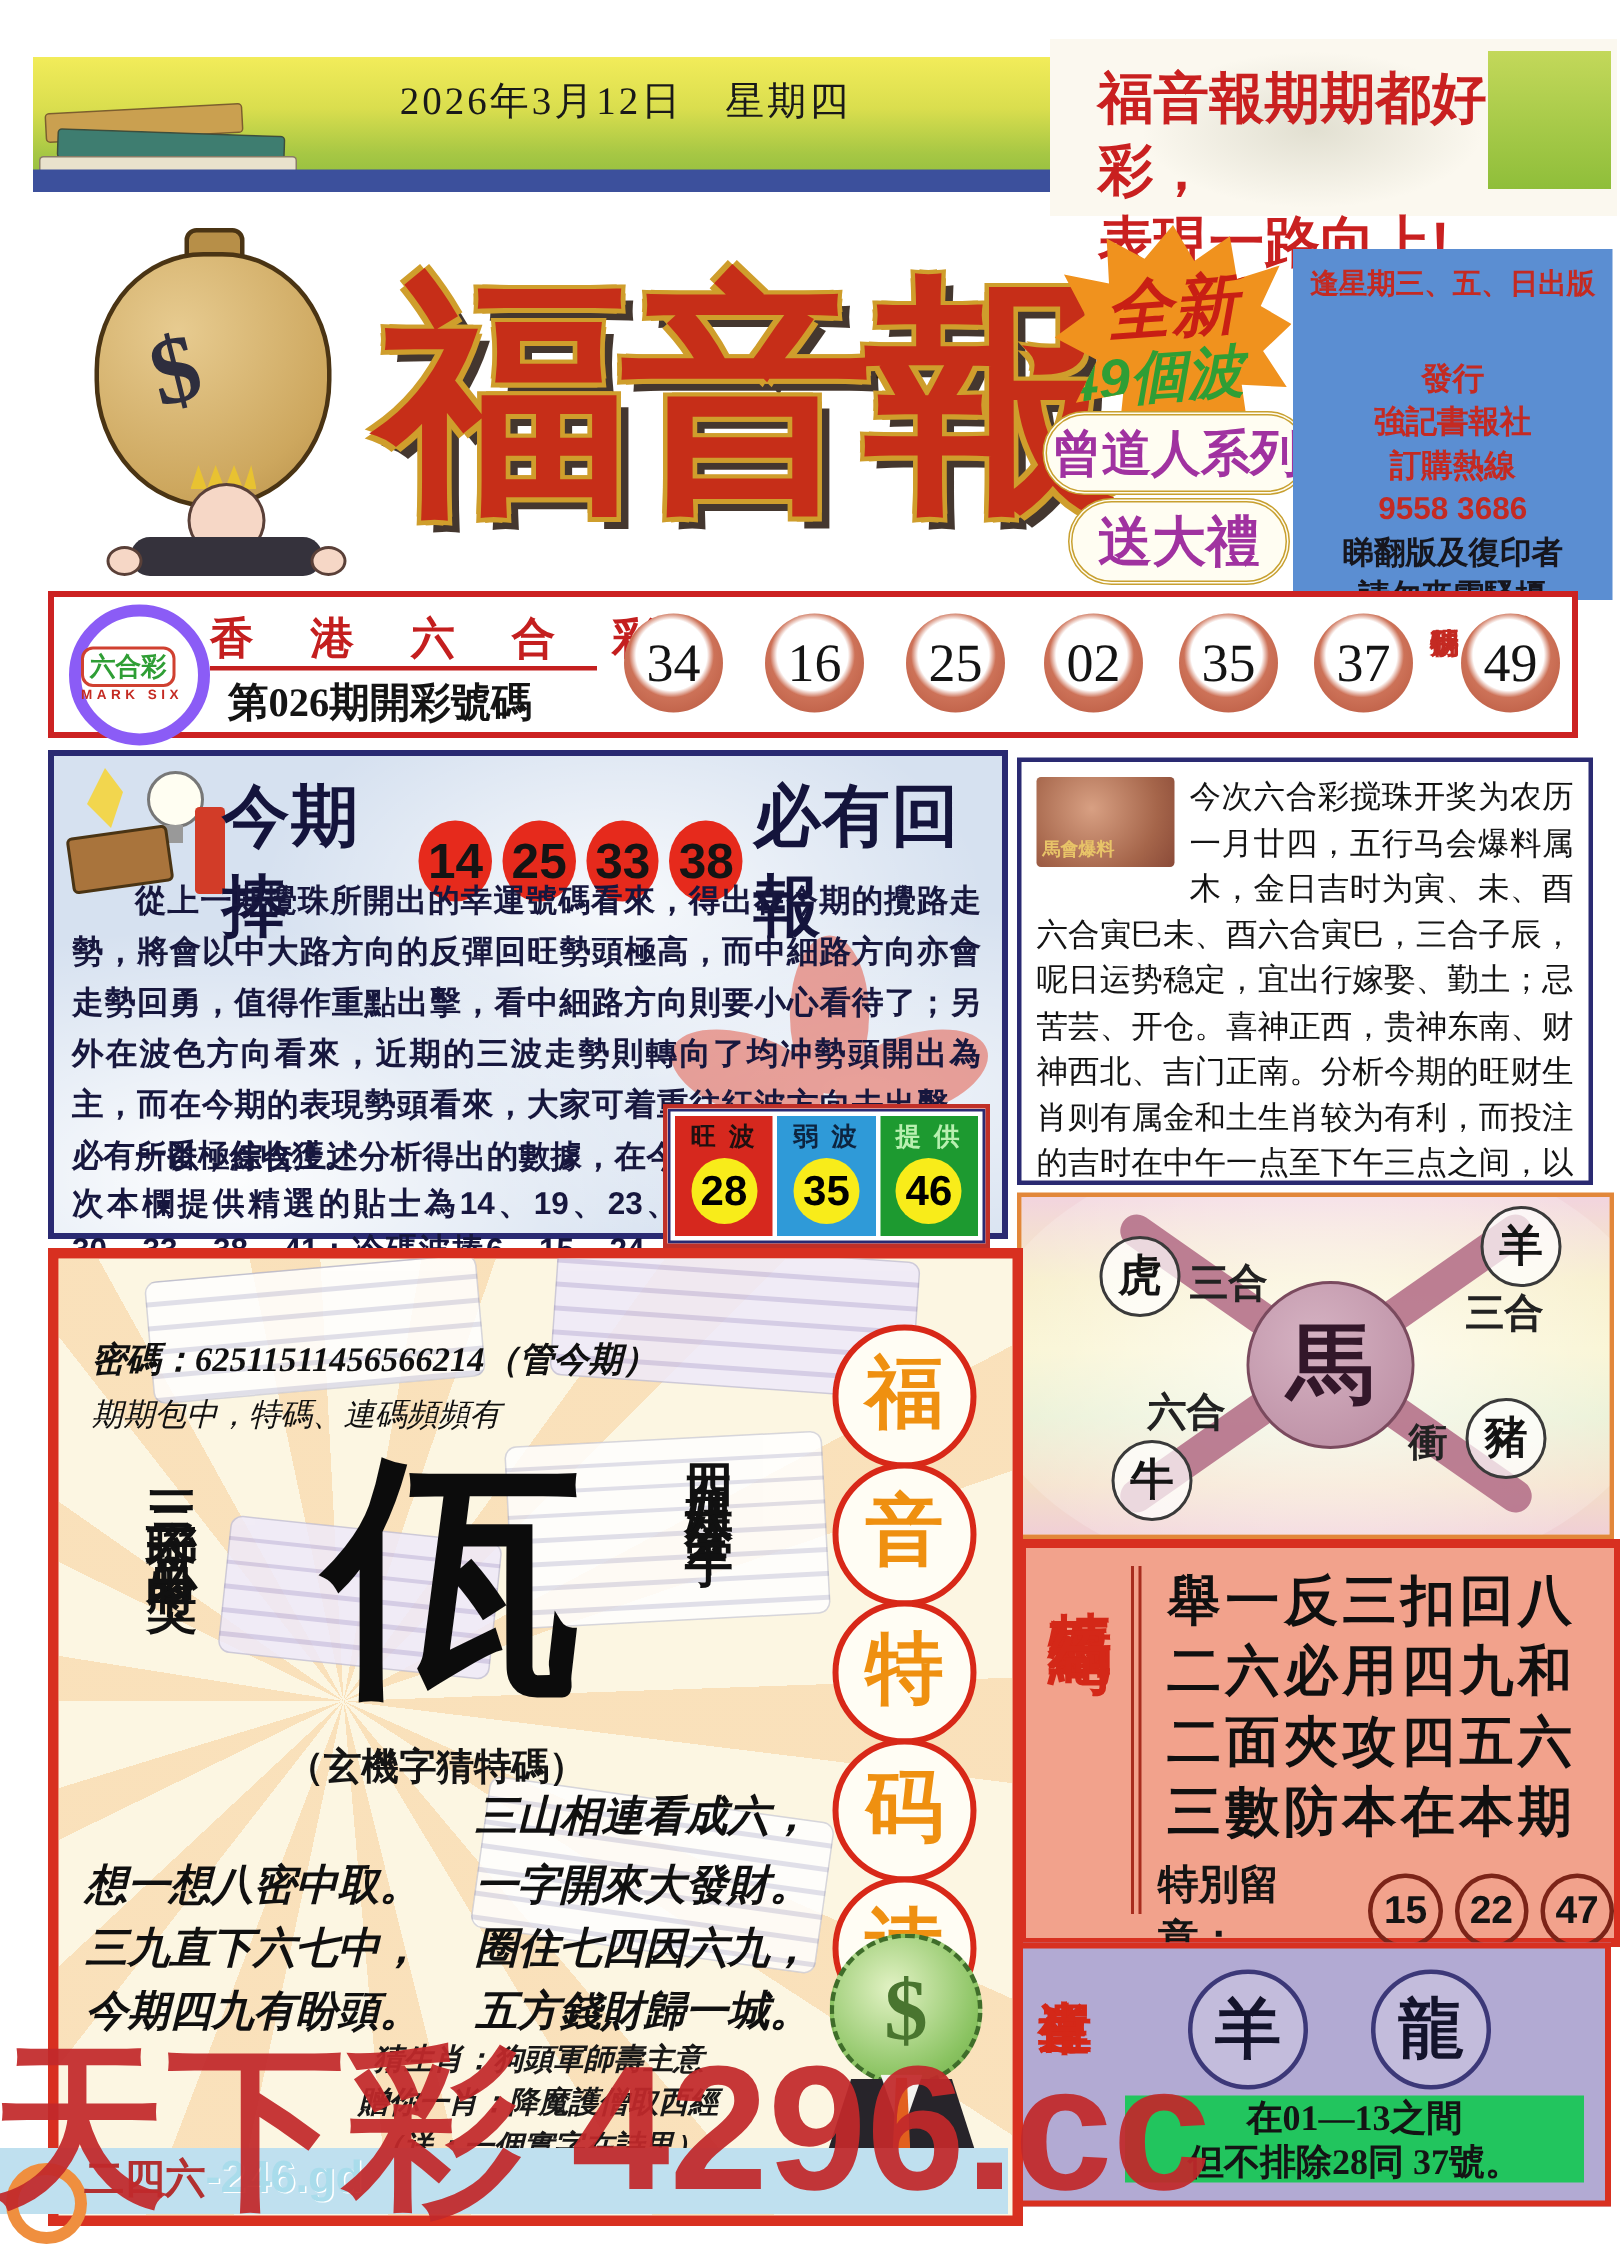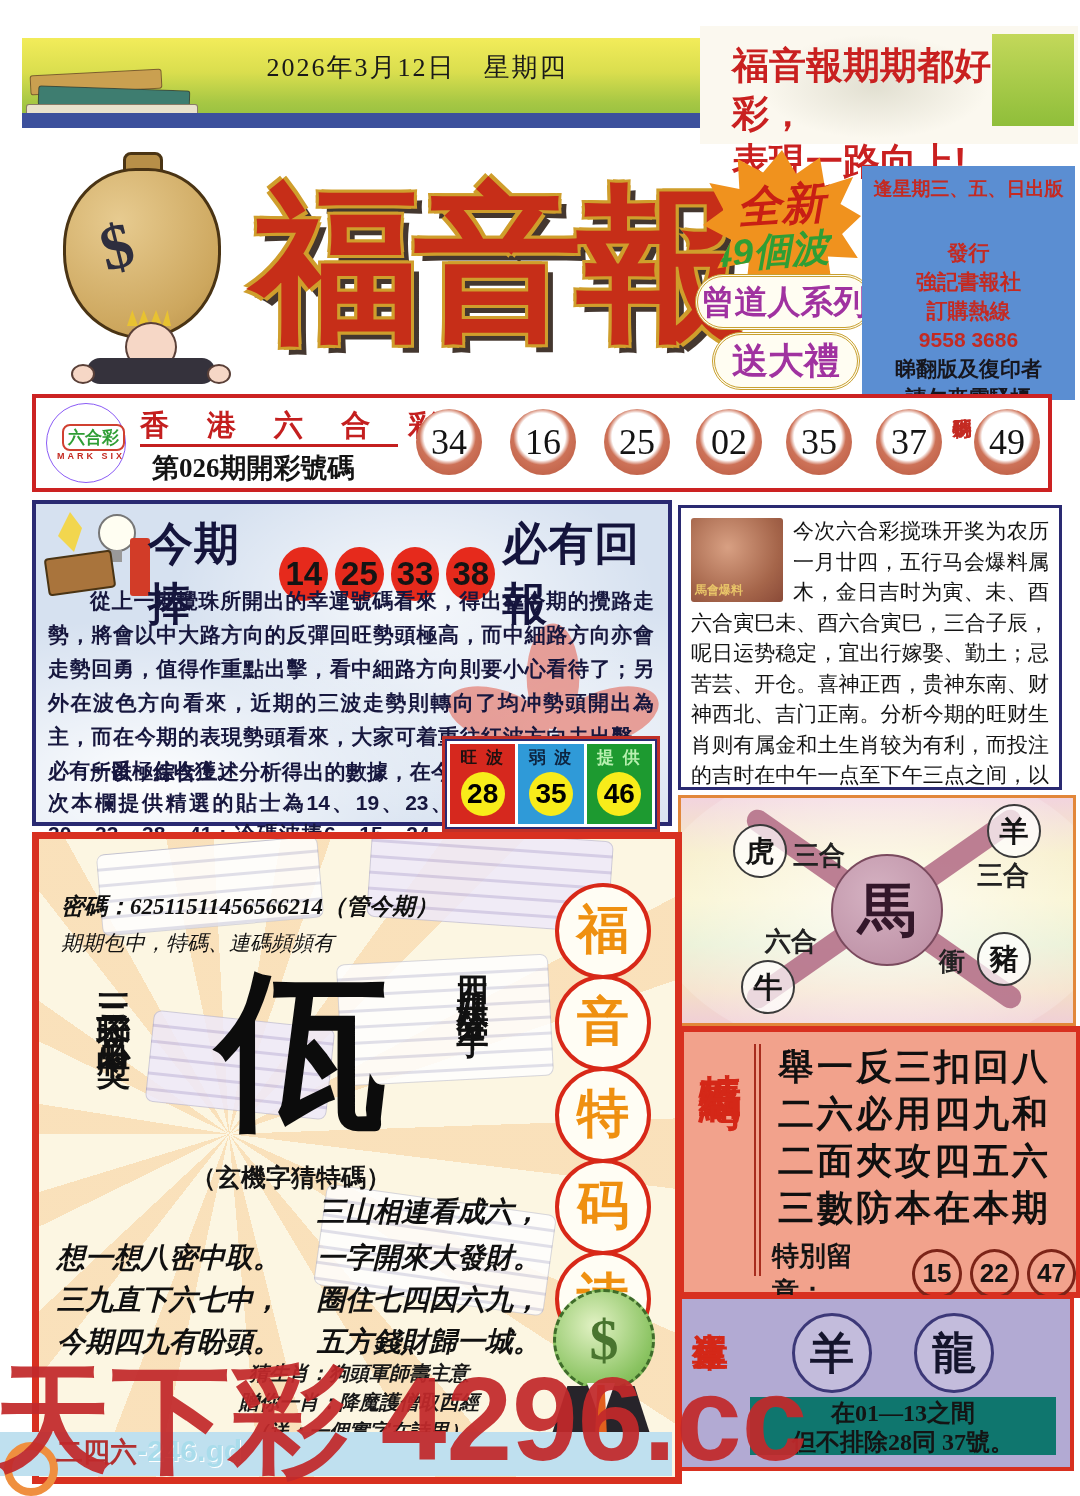--- a/index.html
+++ b/index.html
@@ -65,21 +65,21 @@
 
   .pubbox{left:862px;top:166px;width:213px;height:234px;background:#5b8ed2;
     text-align:center;font-weight:bold;}
   .pub-sched{margin-top:10px;font-size:19px;color:#c42a22;}
   .pub-red{font-size:21px;color:#c42a22;line-height:29px;}
   .pub-black{font-size:21px;color:#16161e;line-height:29px;}
 
   
   .results{left:32px;top:394px;width:1012px;height:90px;border:4px solid #cc2222;background:#fff;}
   .m6-logo{position:absolute;left:10px;top:5px;width:78px;height:78px;border-radius:50%;
-    border:1px solid #8b5cf6;background:#fff;text-align:right;}
+    border:8px solid #8b5cf6;background:#fff;text-align:left;}
   .m6-cn{display:inline-block;margin-top:20px;padding:0 4px;border:2px solid #d04030;border-radius:8px;
     color:#2f9e35;font-size:17px;font-weight:bold;}
   .m6-en{font-size:9px;color:#c42a22;letter-spacing:3px;font-weight:bold;}
   .res-title{position:absolute;left:104px;top:8px;font-size:29px;font-weight:bold;color:#c41f1f;
     letter-spacing:15px;white-space:nowrap;}
   .res-underline{position:absolute;left:104px;top:46px;width:258px;height:3px;background:#c41f1f;}
   .res-draw{position:absolute;left:116px;top:52px;font-size:27px;color:#141414;font-weight:bold;
     font-family:"Liberation Serif",serif;}
   .rball{position:absolute;top:11px;width:66px;height:66px;border-radius:50%;
     background:radial-gradient(circle at 48% 42%,#ffffff 46%,#cd7258 55%,#b5543c 100%);
@@ -119,21 +119,21 @@
   .wave-label{font-size:17px;font-weight:bold;letter-spacing:2px;padding-top:2px;}
   .wave-circ{width:44px;height:44px;border-radius:50%;background:#f8ec1a;margin:3px auto 0;
     line-height:44px;font-size:28px;font-weight:bold;color:#000000;}
   .wave-red{background:#d6281e;}   .wave-red  .wave-label{color:#201010;}
   .wave-blue{background:#2f9ad8;}  .wave-blue .wave-label{color:#0d2440;}
   .wave-green{background:#1d9a30;} .wave-green .wave-label{color:#b8f0b0;}
 
   
   .horo{left:678px;top:505px;width:384px;height:285px;border:3px solid #2a2a72;background:#fff;
     padding:8px 10px;box-sizing:border-box;}
-  .horo-img{float:left;width:92px;height:84px;margin:2px 10px 2px 0;position:relative;
+  .horo-img{float:left;width:92px;height:60px;margin:2px 10px 2px 0;position:relative;
     background:radial-gradient(circle at 40% 35%,#d8a083,#a5654a 65%,#8a4a38);border-radius:3px;}
   .horo-cap{position:absolute;left:4px;bottom:3px;font-size:12px;color:#e8c468;font-weight:bold;}
   .horo-body{font-size:21px;line-height:30.5px;text-align:justify;color:#141414;
     font-family:"Liberation Serif",serif;}
 
   
   .zodiac{left:678px;top:795px;width:392px;height:225px;border:3px solid #e2873a;
     background:linear-gradient(180deg,#f2d4de 0%,#f6ecc2 25%,#f8f2c8 45%,#e6eecd 65%,#f4dfc6 85%,#f0cfd6 100%);
     overflow:hidden;}
   .z-ellipse{position:absolute;left:-30px;top:-40px;width:460px;height:300px;border-radius:50%;
@@ -163,21 +163,21 @@
   .note-circ{width:44px;height:44px;border-radius:50%;border:3px solid #7c2418;text-align:center;
     line-height:42px;font-size:26px;font-weight:bold;color:#141414;}
 
   
   .lucky{left:678px;top:1295px;width:388px;height:168px;border:4px solid #d83020;background:#b2aad3;}
   .lucky-title{position:absolute;left:8px;top:6px;height:158px;writing-mode:vertical-rl;
     text-orientation:upright;font-size:36px;font-weight:bold;color:#d42818;line-height:40px;}
   .lucky-circ{position:absolute;top:14px;width:74px;height:74px;border-radius:50%;
     border:3px solid #3c3878;background:rgba(255,255,255,.22);text-align:center;line-height:74px;
     font-size:44px;font-weight:bold;color:#14142c;}
-  .lucky-note{position:absolute;left:68px;top:98px;width:306px;height:58px;background:#0f766e;
+  .lucky-note{position:absolute;left:68px;top:98px;width:306px;height:58px;background:#22c55e;
     text-align:center;font-size:24px;font-weight:bold;color:#141414;line-height:29px;padding-top:2px;
     box-sizing:border-box;font-family:"Liberation Serif",serif;}
 
   
   .poem{left:32px;top:832px;width:636px;height:638px;border:7px solid #d83020;background:#fcf6e2;
     overflow:hidden;}
   .rays{position:absolute;left:-130px;top:-20px;width:800px;height:700px;
     background:repeating-conic-gradient(from 10deg at 40% 45%,rgba(244,176,96,.30) 0deg 9deg,
       transparent 9deg 26deg);}
   .stack{position:absolute;border-radius:8px;border:1px solid rgba(120,120,150,.35);

